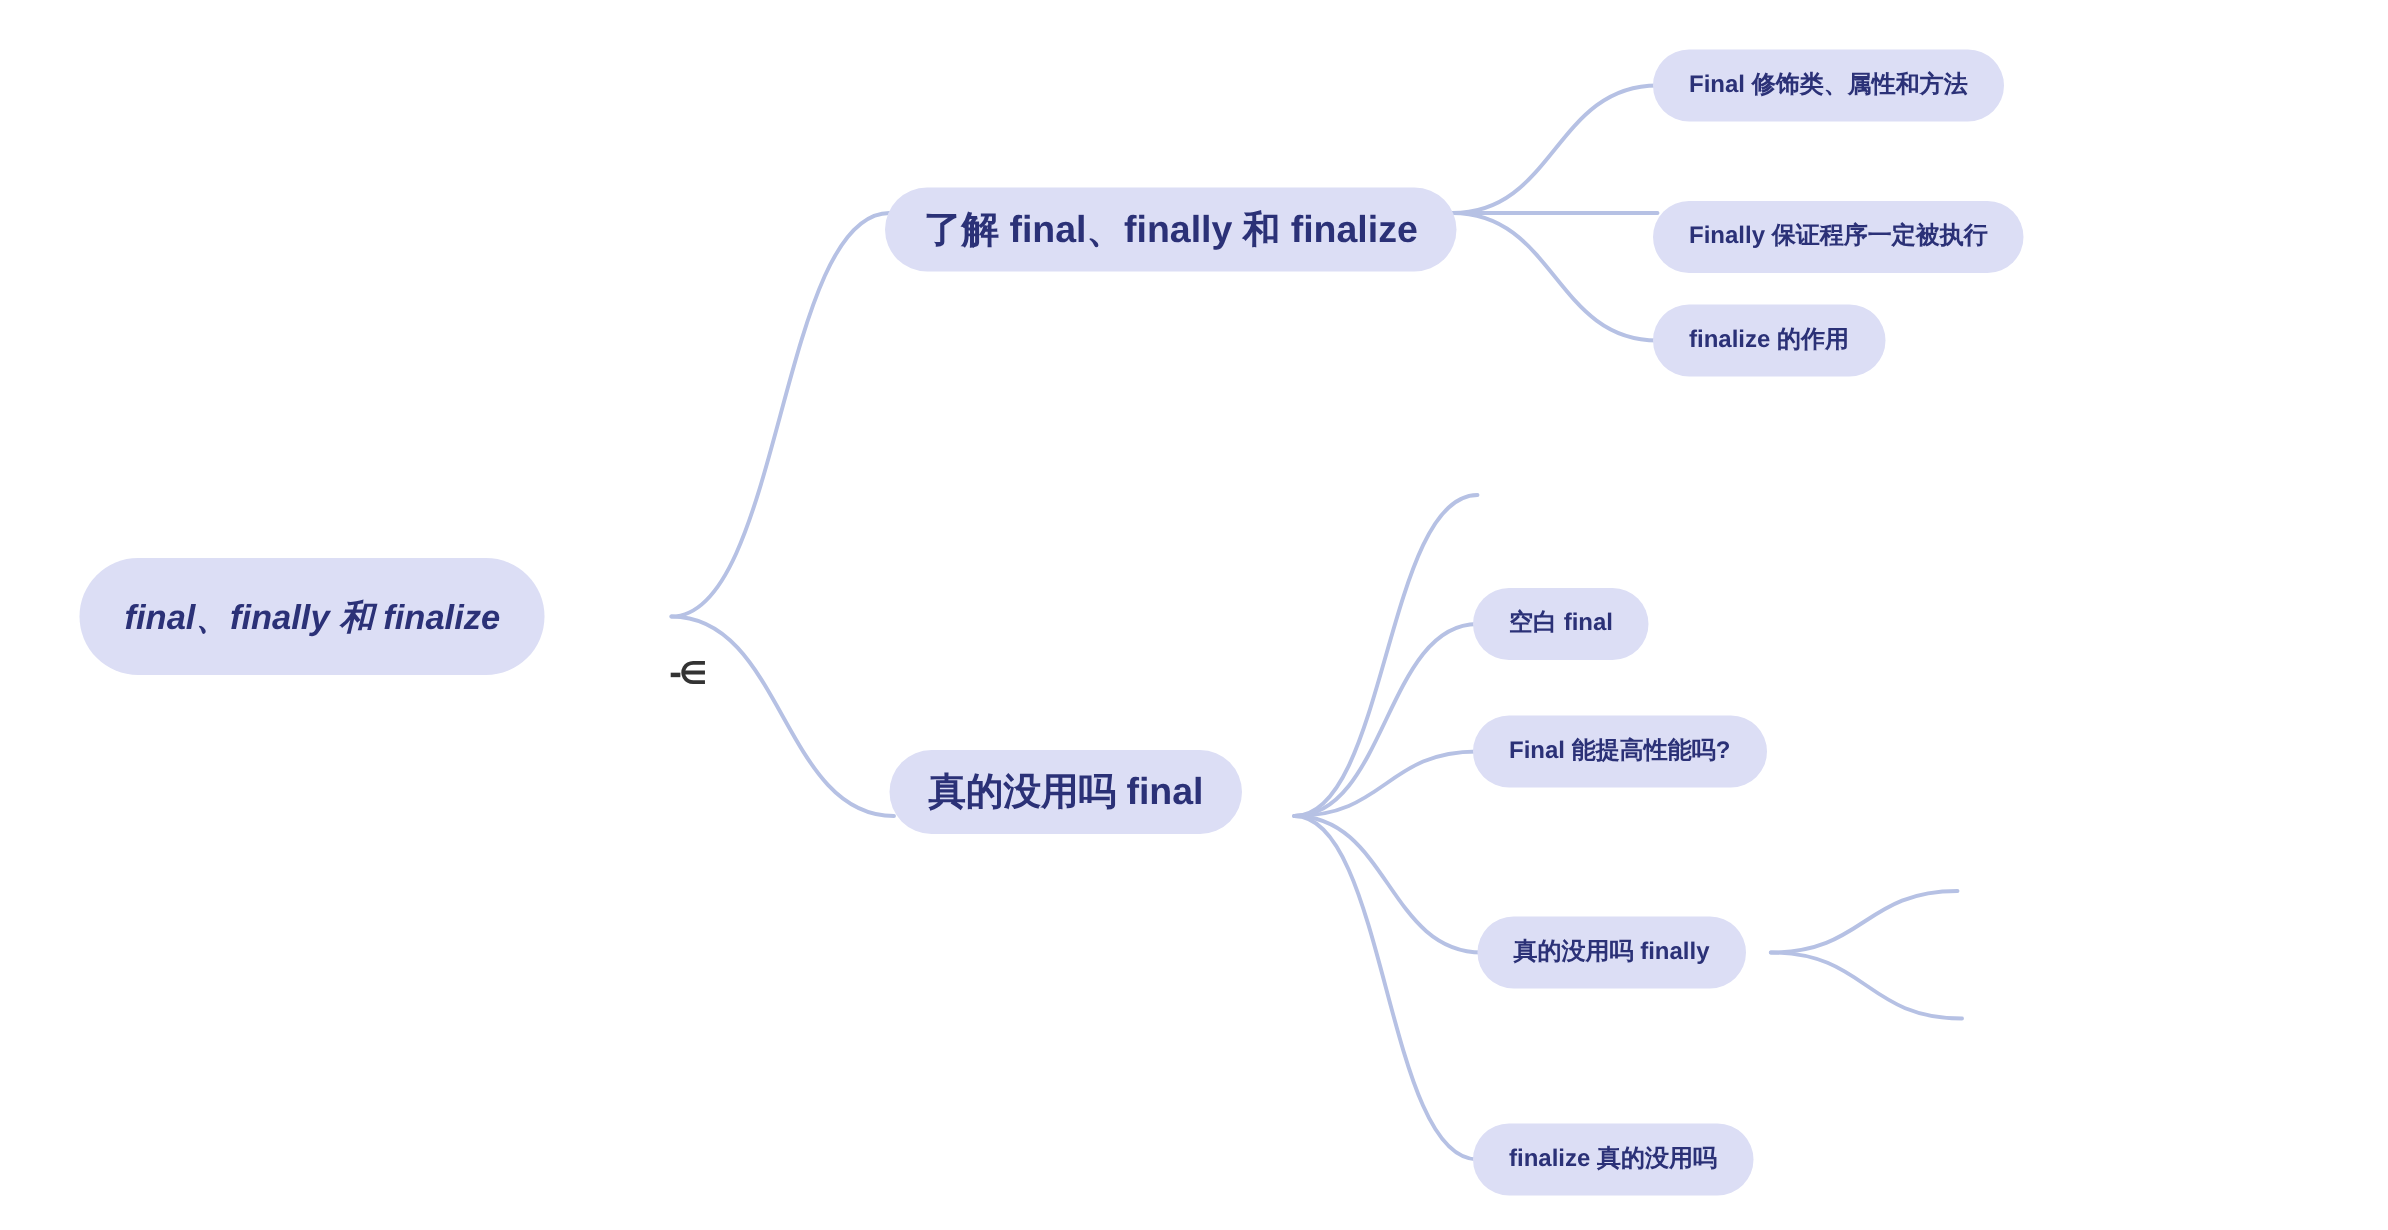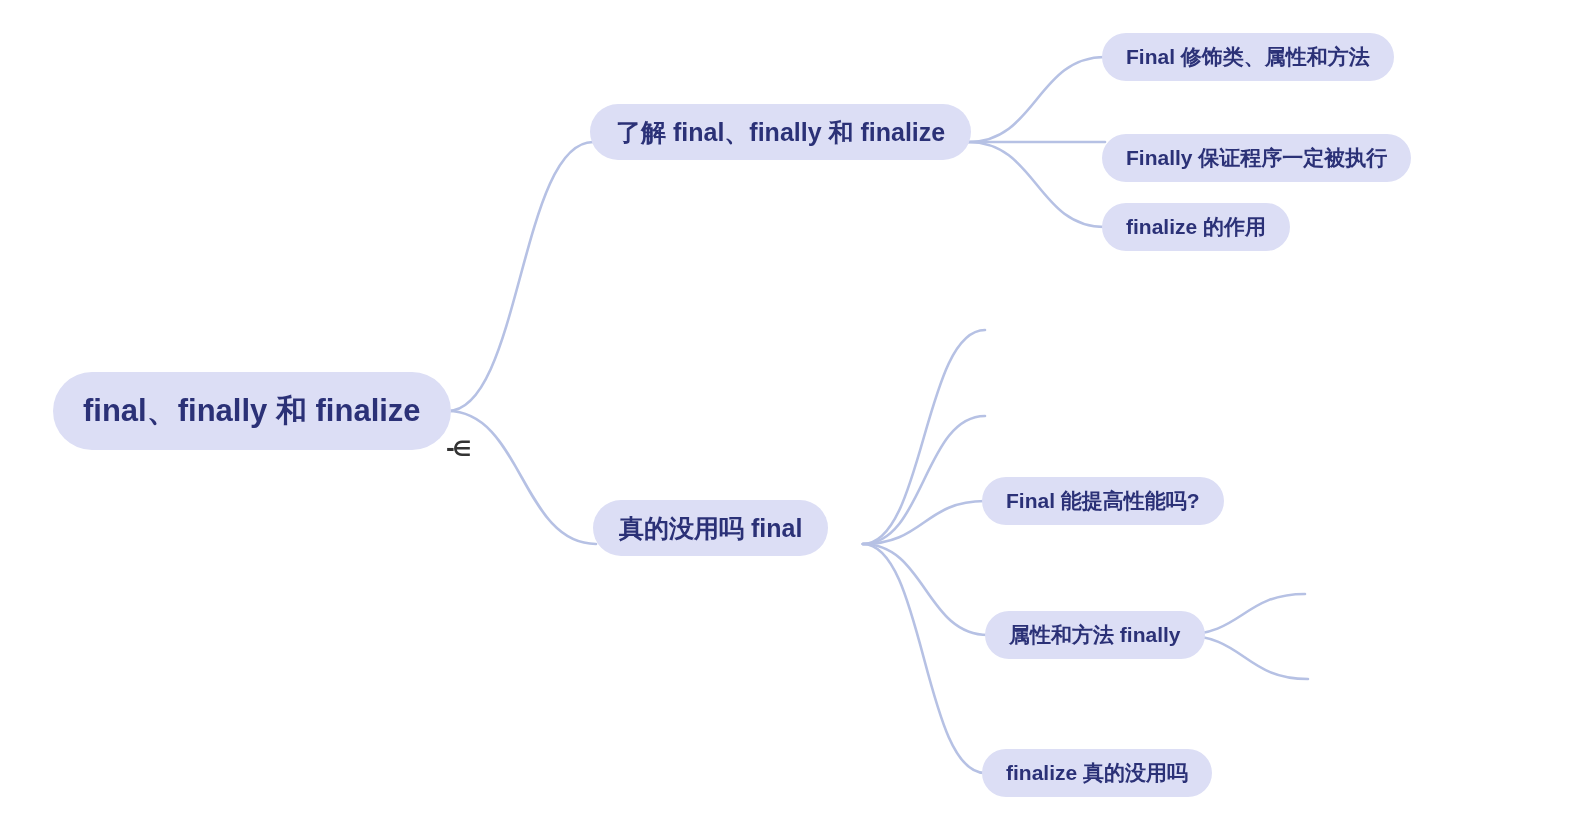--- a/index.html
+++ b/index.html
@@ -16,32 +16,32 @@
   svg.connectors path{fill:none;stroke:var(--connector);stroke-width:2.6;stroke-linecap:round;}
   .node{
     position:absolute;
     background:var(--node-fill);
     color:var(--node-text);
     font-weight:700;
     white-space:nowrap;
     box-sizing:border-box;
     border-radius:40px;
   }
-  .root{font-size:31px;line-height:46px;padding:16px 30px;border-radius:40px;}
+  .root{font-size:23px;line-height:46px;padding:16px 30px;border-radius:40px;font-style:italic;}
   .branch{font-size:25px;line-height:32px;padding:12px 26px;border-radius:30px;}
   .branch .line{display:block;text-align:center;}
-  .leaf{font-size:21px;line-height:26px;padding:11px 24px;border-radius:26px;}
+  .leaf{font-size:16px;line-height:26px;padding:11px 24px;border-radius:26px;}
   .marker{
     position:absolute;left:446px;top:437px;
     color:var(--marker);font-size:21px;font-weight:700;letter-spacing:-2px;
     font-family:"DejaVu Sans",sans-serif;
   }
   
   #node-root{left:53px;top:372px;}
-  #node-b1  {left:590px;top:104px;}
+  #node-b1  {left:590px;top:125px;}
   #node-b1c1{left:1102px;top:33px;}
   #node-b1c2{left:1102px;top:118px;margin-top:16px;}
   #node-b1c3{left:1102px;top:203px;}
   #node-b2  {left:593px;top:500px;}
   #node-b2c1{left:982px;top:306px;}
   #node-b2c2{left:982px;top:392px;}
   #node-b2c3{left:982px;top:477px;}
   #node-b2c4{left:985px;top:611px;}
   #node-b2c4a{left:1302px;top:570px;}
   #node-b2c4b{left:1305px;top:655px;}
@@ -77,22 +77,23 @@
 
   <div class="node leaf" id="node-b1c2">Finally 保证程序一定被执行</div>
 
   <div class="node leaf" id="node-b1c3">finalize 的作用</div>
 
   <div class="node branch" id="node-b2">
     <span class="line">真的没用吗 final</span>
   </div>
 
 
+  <div class="node leaf" id="node-b2c2">空白 final</div>
 
   <div class="node leaf" id="node-b2c3">Final 能提高性能吗?</div>
 
-  <div class="node leaf" id="node-b2c4">属性和方法 finally</div>
+  <div class="node leaf" id="node-b2c4">真的没用吗 finally</div>
 
 
 
   <div class="node leaf" id="node-b2c5">finalize 真的没用吗</div>
 
 </div>
 
 </body></html>

